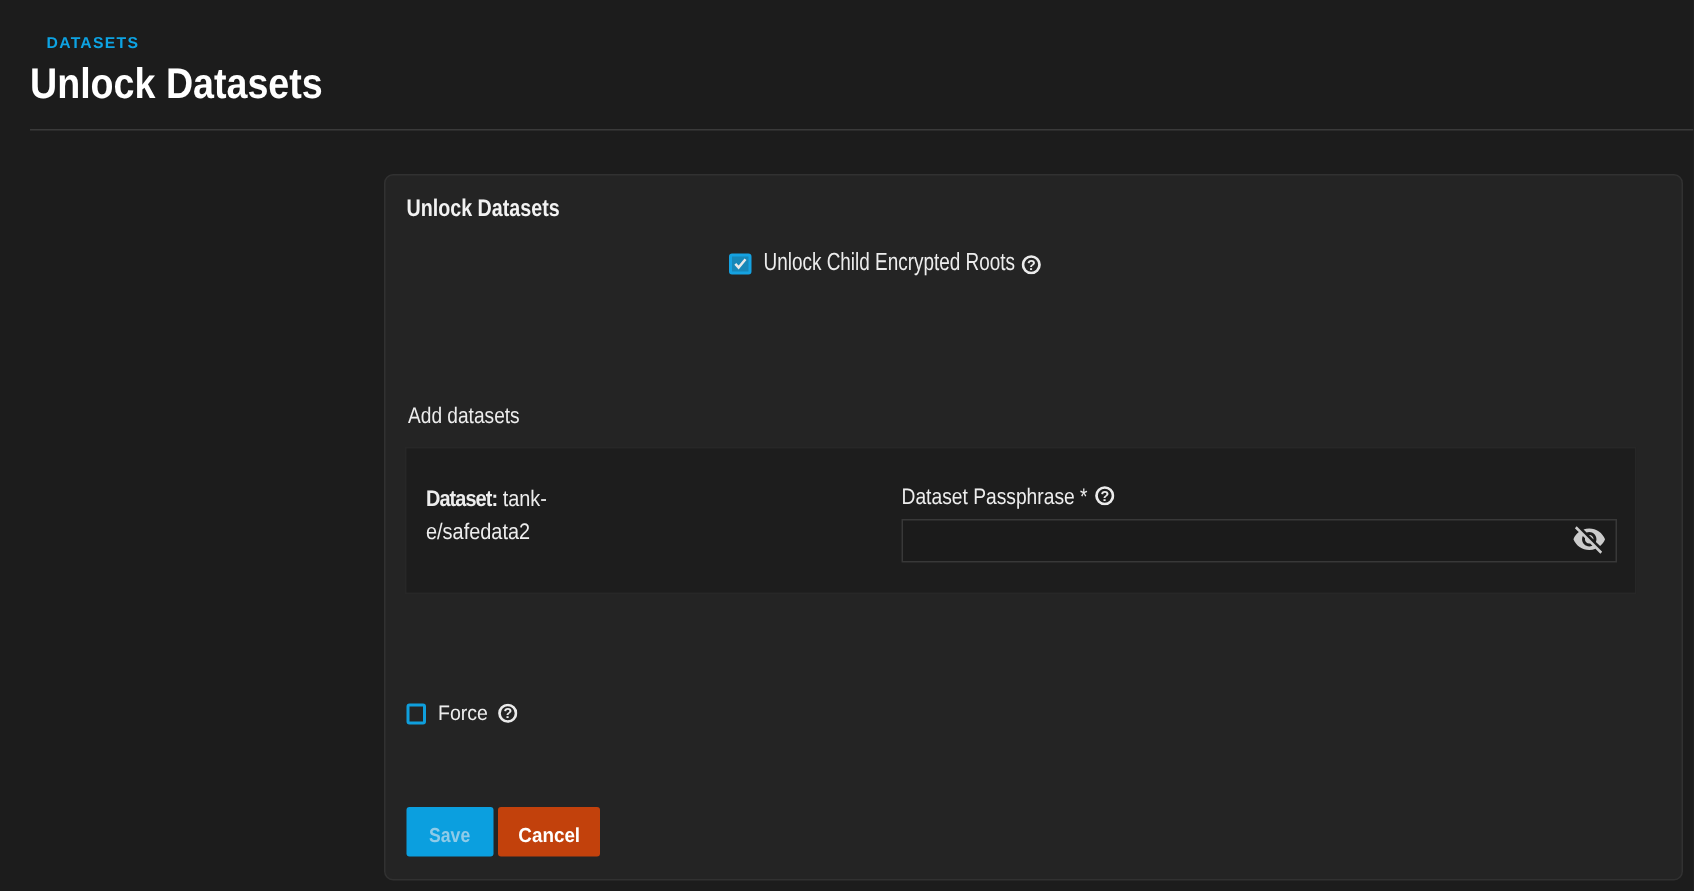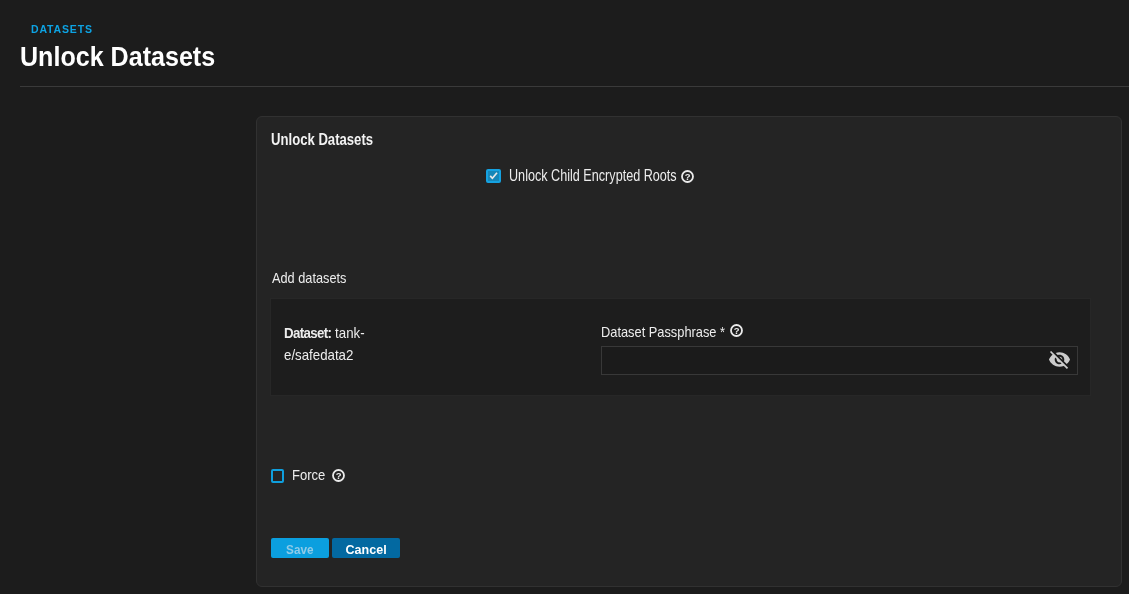--- a/index.html
+++ b/index.html
@@ -14,24 +14,24 @@
 .cb1{left:486px;top:169px;width:15px;height:14px;background:#1787b8;border:2px solid #15a2e1;}
 .cb2{left:271px;top:469px;width:13px;height:14px;border:2px solid #0f9fdd;background:transparent;}
 .lbl1{left:509px;top:166px;color:#ededed;font-size:16.5px;transform:scaleX(0.765);transform-origin:0 0;}
 .lbladd{left:272px;top:269px;color:#ededed;font-size:15px;transform:scaleX(0.85);transform-origin:0 0;}
 .panel{left:270px;top:298px;width:821px;height:98px;background:#1d1d1d;border:1px solid #272727;box-sizing:border-box;}
 .dsline{left:284px;top:322px;color:#ededed;font-size:15px;line-height:22px;width:170px;transform:scaleX(0.885);transform-origin:0 0;}
 .dsline b{letter-spacing:-0.7px;}
 .plabel{left:601px;top:323px;color:#ededed;font-size:15px;transform:scaleX(0.855);transform-origin:0 0;}
 .input{left:601px;top:346px;width:477px;height:29px;background:#1b1b1b;border:1px solid #383838;box-sizing:border-box;}
 .lblforce{left:292px;top:467px;color:#ededed;font-size:14px;transform:scaleX(0.93);transform-origin:0 0;}
-.btn{height:20px;top:538px;border-radius:2px;font-weight:bold;font-size:13.5px;display:flex;align-items:center;justify-content:center;padding-top:3px;box-sizing:border-box;}
+.btn{height:33px;top:538px;border-radius:2px;font-weight:bold;font-size:13.5px;display:flex;align-items:center;justify-content:center;padding-top:3px;box-sizing:border-box;}
 .save{left:271px;width:58px;background:#0b9fdf;color:#8fcbe8;}
 .save span{transform:scaleX(0.87);}
-.cancel{left:332px;width:68px;background:#0369a1;color:#ffffff;}
+.cancel{left:332px;width:68px;background:#c2410c;color:#ffffff;}
 .cancel span{transform:scaleX(0.93);}
 .helpicon{width:13px;height:13px;}
 </style>
 </head>
 <body>
 <div class="abs crumb">DATASETS</div>
 <div class="abs pagetitle">Unlock Datasets</div>
 <div class="abs divider"></div>
 <div class="abs card"></div>
 <div class="abs cardtitle">Unlock Datasets</div>

